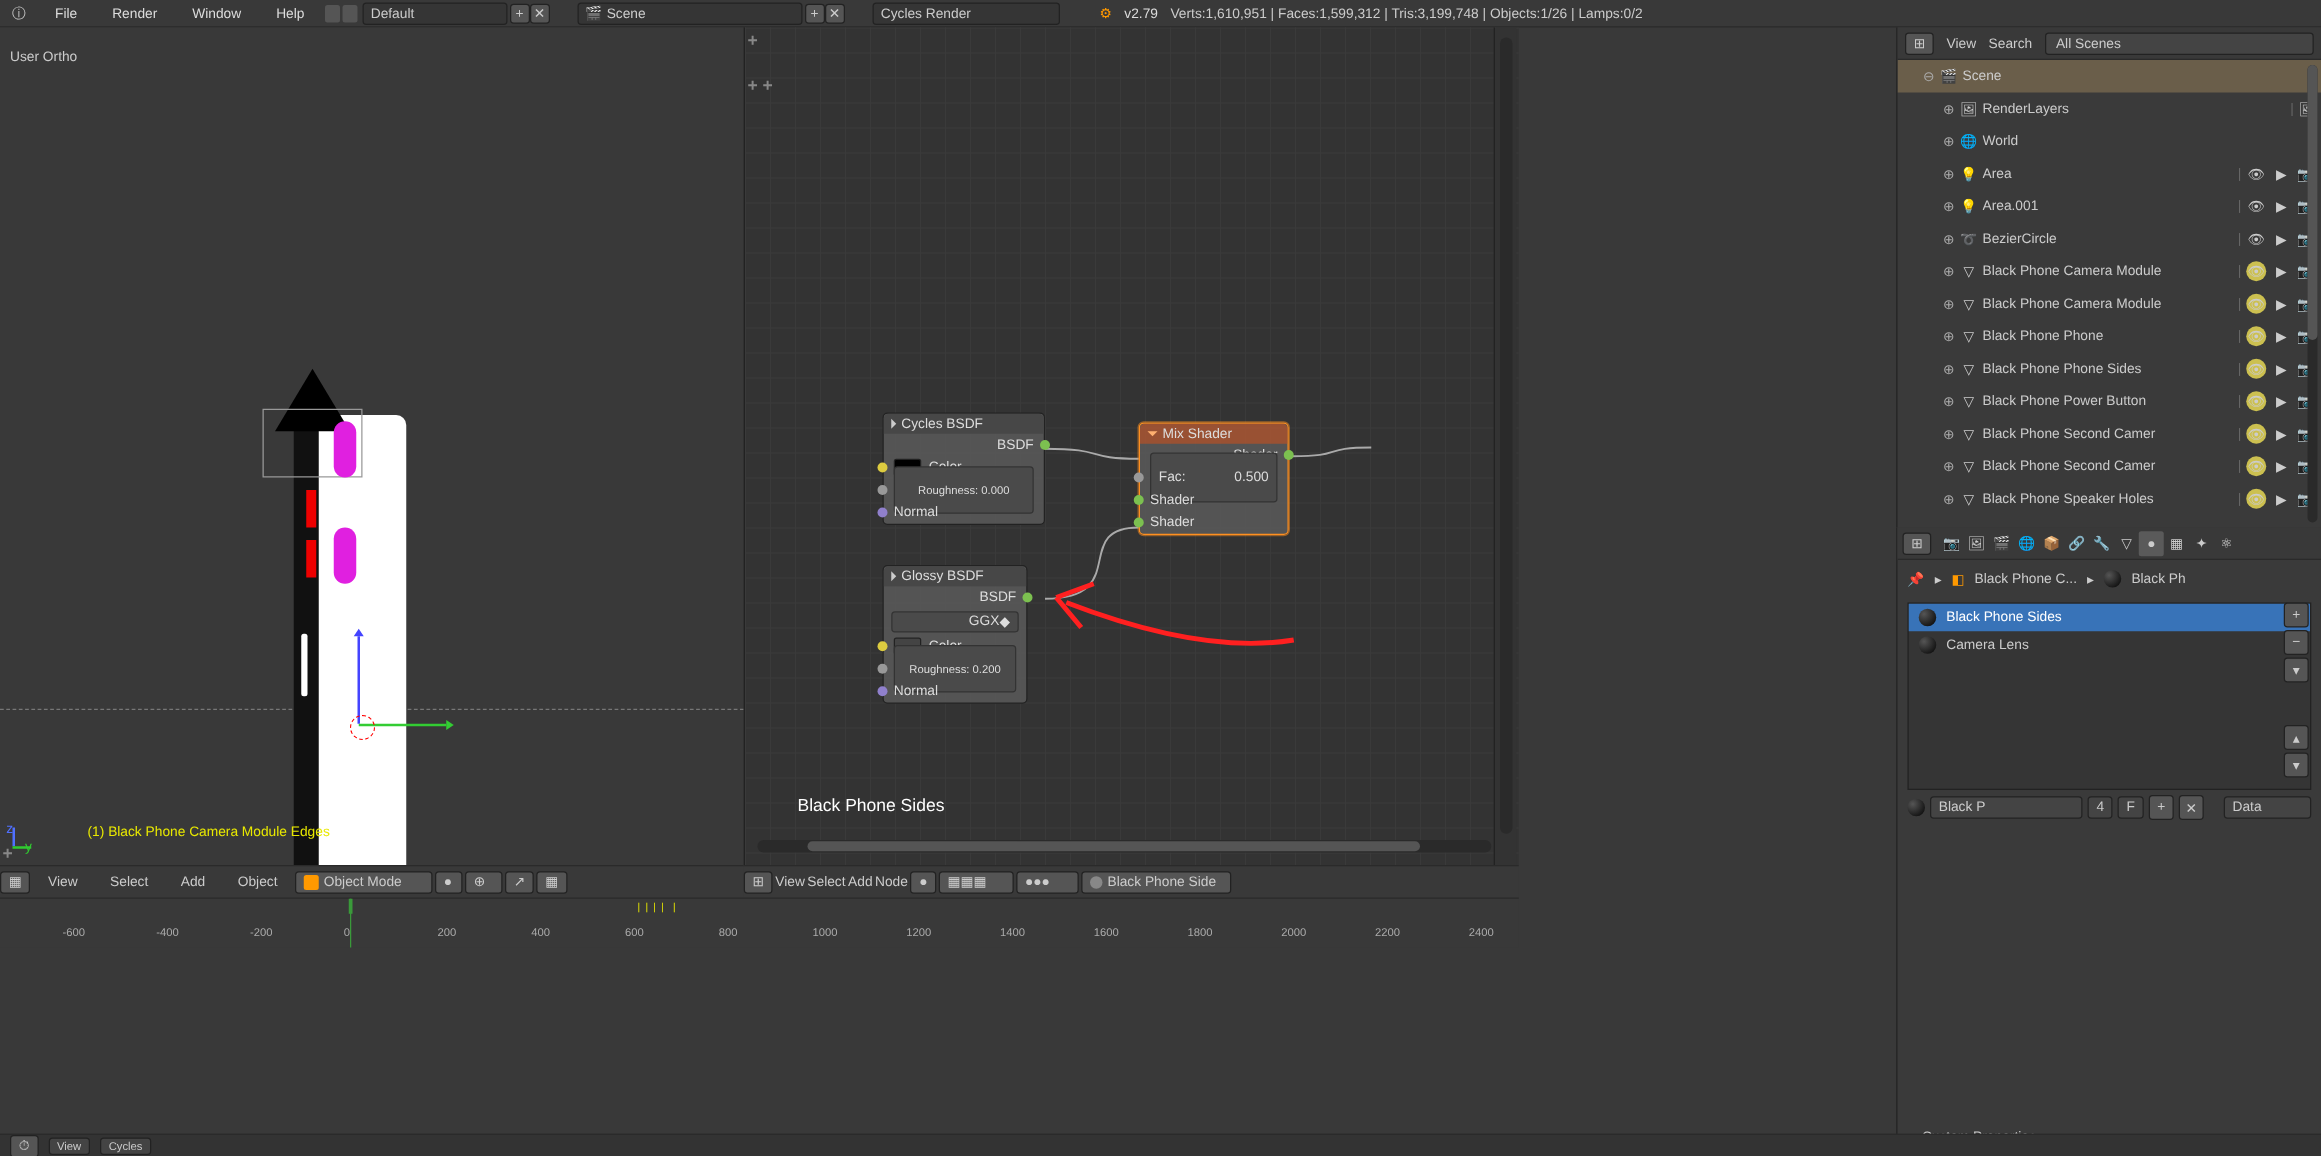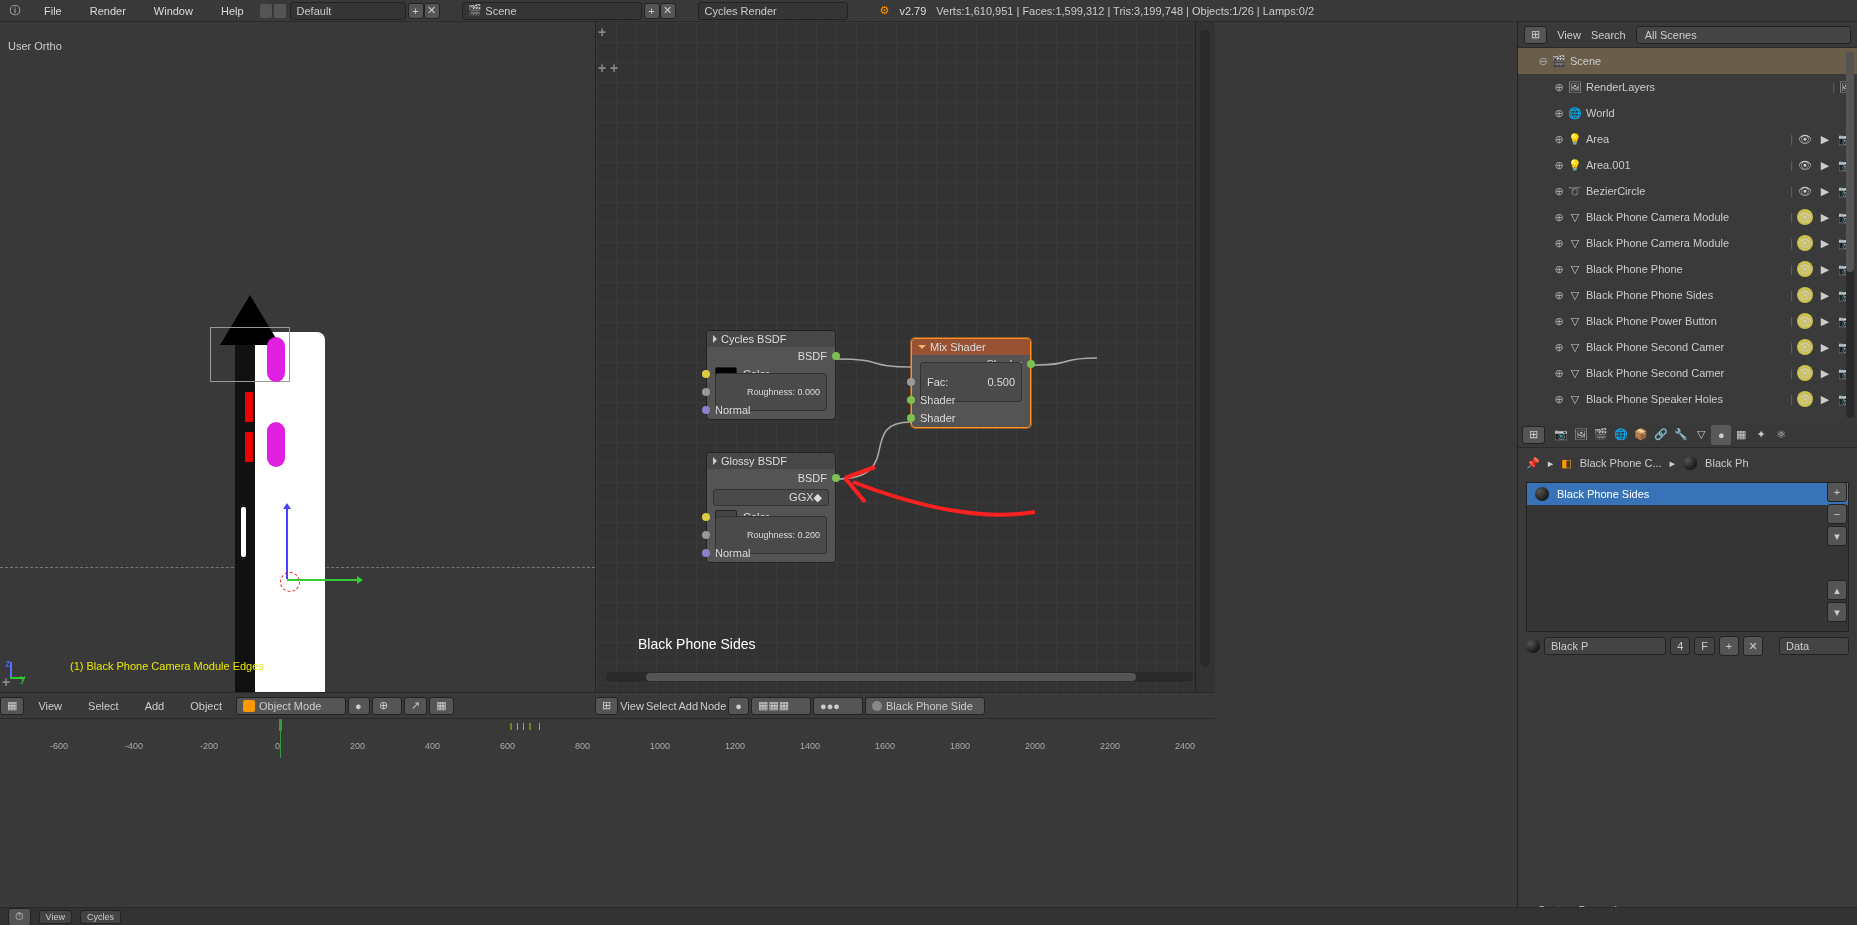--- a/index.html
+++ b/index.html
@@ -52,21 +52,21 @@
   .node { position:absolute; background:rgba(90,90,90,0.85); border:1px solid #222; border-radius:4px; font-size:10px; color:#ddd;}
   .node.selected { border:1px solid #ff9020; box-shadow:0 0 0 1px rgba(255,144,32,0.5);}
   .node-header { background:rgba(70,70,70,0.9); padding:2px 6px; border-radius:4px 4px 0 0; display:flex; align-items:center;}
   .node-header.orange { background:rgba(200,80,30,0.6);}
   .node-header .tri { display:inline-block; width:0; height:0; border-left:4px solid #ccc; border-top:4px solid transparent; border-bottom:4px solid transparent; margin-right:4px;}
   .node-header.orange .tri { border-left:none; border-top:4px solid #ffb070; border-left:4px solid transparent; border-right:4px solid transparent; border-bottom:none; width:0;}
   .node-row { padding:2px 8px; display:flex; align-items:center; justify-content:space-between; position:relative; height:18px;}
   .node-row .dot { position:absolute; width:8px; height:8px; border-radius:50%; background:#888;}
   .dot.out { right:-5px; } .dot.in { left:-5px; }
   .dot.green { background:#7cc050;} .dot.yellow { background:#ddcc40;} .dot.grey { background:#999;} .dot.purple { background:#9080cc;}
-  .node-row .slider { background:#4a4a4a; border:1px solid #333; border-radius:3px; padding:13px 6px; font-size:9px; flex:1; text-align:right;}
+  .node-row .slider { background:#4a4a4a; border:1px solid #333; border-radius:3px; padding:13px 6px; font-size:9px; flex:1; text-align:center;}
   .node-row .color-sw { width:22px; height:14px; background:#000; border-radius:2px; border:1px solid #222;}
   .node-row .label-r { text-align:right; flex:1;}
   .node .dropdown2 { background:#4a4a4a; border:1px solid #333; border-radius:3px; margin:2px 6px; padding:1px 6px; display:flex; justify-content:flex-end;}
 
   .wire { position:absolute; stroke:#aaa; stroke-width:1.5; fill:none; pointer-events:none;}
 
   
   .node-right-scroll { position:absolute; left:1195px; top:22px; width:18px; height:670px; background:#333; border-left:1px solid #222;}
   .node-right-scroll .track { position:absolute; left:4px; top:8px; width:10px; bottom:25px; background:#2a2a2a; border-radius:5px;}
 
@@ -225,21 +225,21 @@
     <div class="node-row">
         <span class="dot in grey"></span>
         <span class="slider">Roughness: 0.000</span>
       </div>
     <div class="node-row">
         <span class="dot in purple"></span>
         <span>Normal</span>
       </div>
   </div>
 
-  <div class="node" style="left:110px; top:430px; width:130px;">
+  <div class="node" style="left:110px; top:430px; width:116px;">
     <div class="node-header">
         <span class="tri"></span>
         <span>Glossy BSDF</span>
       </div>
     <div class="node-row">
         <span class="label-r">BSDF</span>
         <span class="dot out green"></span>
       </div>
     <div class="dropdown2">
         <span>GGX</span>
@@ -499,20 +499,24 @@
     <span>Black Phone C...</span>
     <span>▸</span>
     <span class="mat-sphere"></span>
     <span>Black Ph</span>
   </div>
   <div class="mat-list" style="height:150px; position:relative;">
     <div id="mat-items">
         <div class="mat-item sel">
           <span class="mat-sphere"></span>
           <span>Black Phone Sides</span>
+        </div>
+        <div class="mat-item">
+          <span class="mat-sphere"></span>
+          <span>Camera Lens</span>
         </div>
       </div>
   </div>
   <div class="mat-side-btns">
     <span class="sq-btn">+</span>
     <span class="sq-btn">−</span>
     <span class="sq-btn">▾</span>
     <div style="height:30px"></div>
     <span class="sq-btn">▴</span>
     <span class="sq-btn">▾</span>

